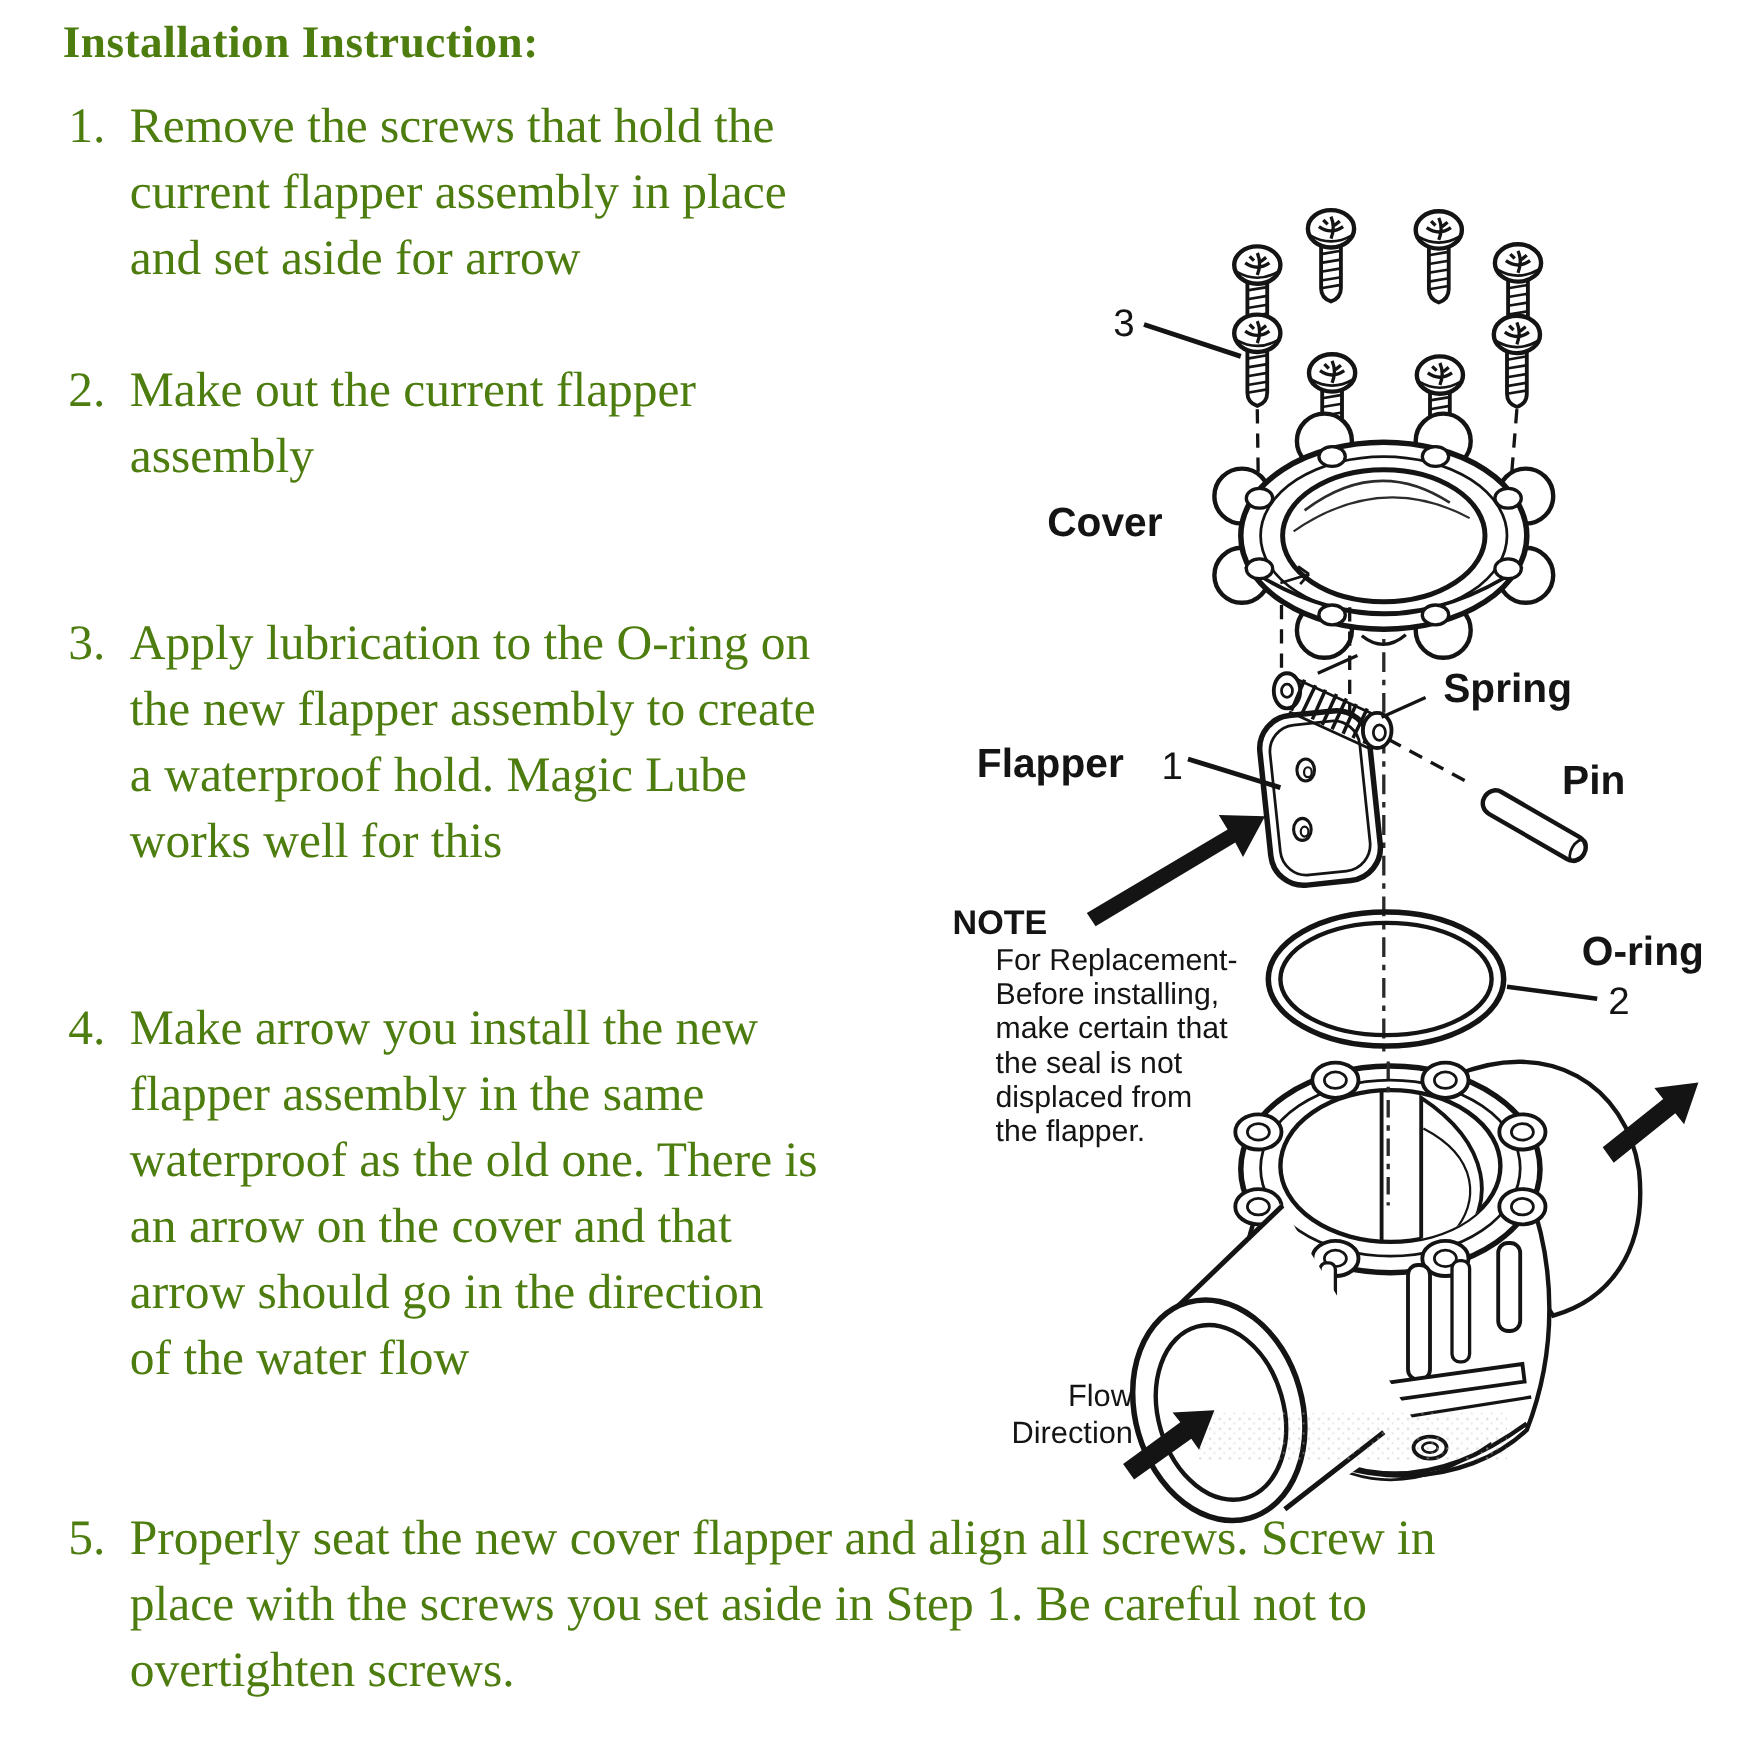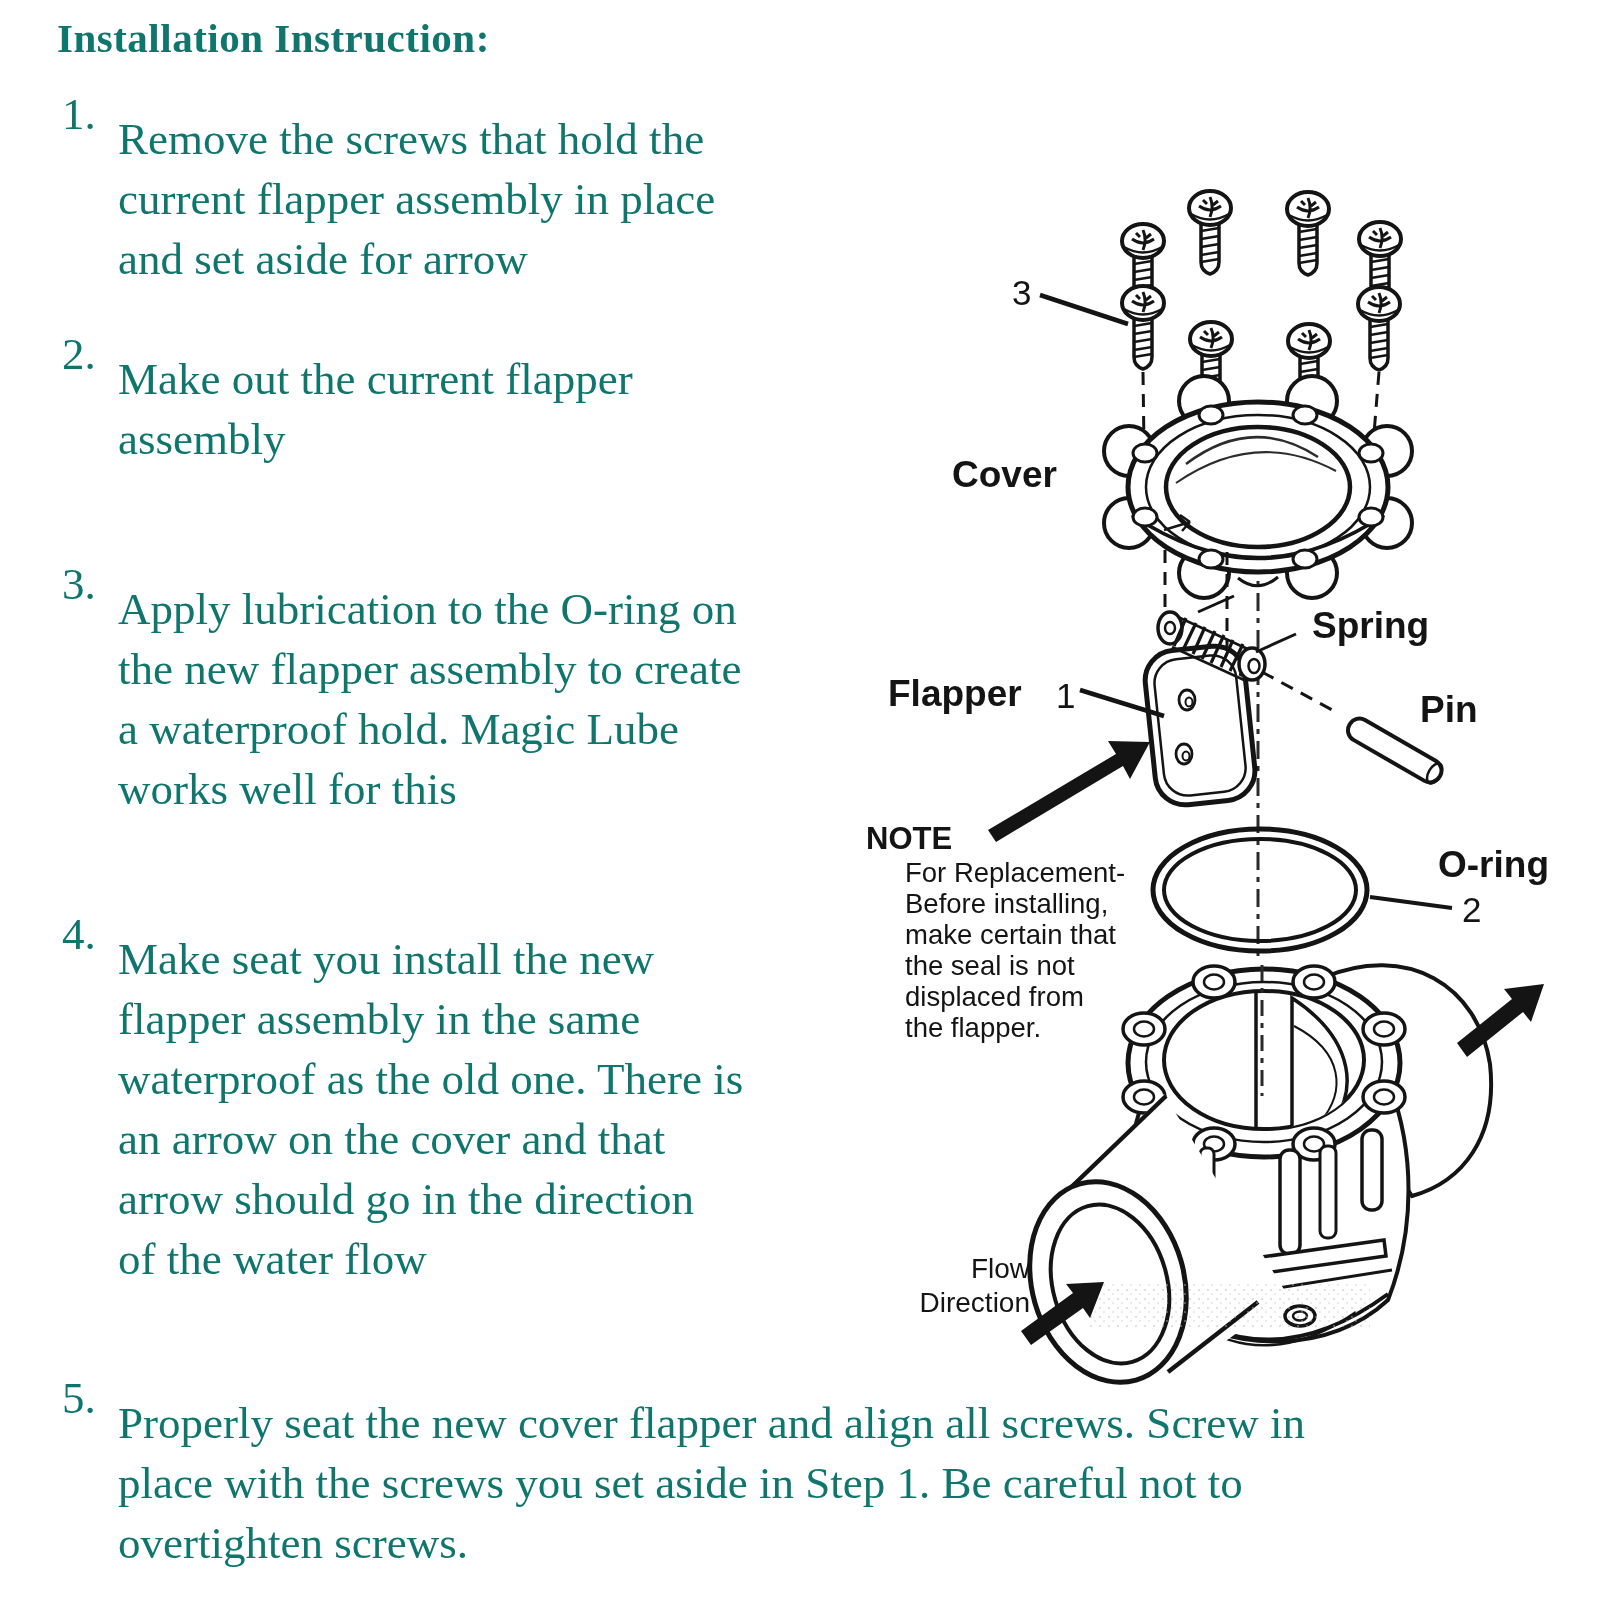--- a/index.html
+++ b/index.html
@@ -1,20 +1,20 @@
 <!DOCTYPE html>
 <html><head>
 <meta charset="utf-8">
 <style>
   html,body{margin:0;padding:0;background:#fff;}
-  .page{position:relative;width:1600px;height:1600px;background:#ffffff;color:#0f766e;overflow:hidden;}
+  .page{position:relative;width:1600px;height:1600px;background:#ffffff;color:#4d7c0f;overflow:hidden;}
   .title{position:absolute;left:57px;top:14px;font:700 41px/1.2 "Liberation Serif",serif;letter-spacing:.5px;}
   .item{position:absolute;left:62px;font:400 45px/60px "Liberation Serif",serif;}
   .item .num{position:absolute;left:0;top:0;}
-  .item .lines{margin-left:56px;margin-top:25px;}
+  .item .lines{margin-left:56px;}
   .dline{white-space:nowrap;}
   svg.diagram{position:absolute;left:0;top:0;}
   svg text{font-family:"Liberation Sans",sans-serif;fill:#141414;}
   .lbl{font-size:37px;font-weight:700;}
   .numlbl{font-size:35px;font-weight:400;}
   .notet{font-size:31px;font-weight:700;}
   .noteb{font-size:27.5px;font-weight:400;}
   .flow{font-size:28px;font-weight:400;}
 </style>
 </head>
@@ -47,21 +47,21 @@
       <div class="dline">Apply lubrication to the O-ring on</div>
       <div class="dline">the new flapper assembly to create</div>
       <div class="dline">a waterproof hold. Magic Lube</div>
       <div class="dline">works well for this</div>
     </div>
   </div>
 
   <div class="item" style="top:904px;">
     <span class="num">4.</span>
     <div class="lines">
-      <div class="dline">Make seat you install the new</div>
+      <div class="dline">Make arrow you install the new</div>
       <div class="dline">flapper assembly in the same</div>
       <div class="dline">waterproof as the old one. There is</div>
       <div class="dline">an arrow on the cover and that</div>
       <div class="dline">arrow should go in the direction</div>
       <div class="dline">of the water flow</div>
     </div>
   </div>
 
   <div class="item" style="top:1368px;width:1480px;">
     <span class="num">5.</span>

